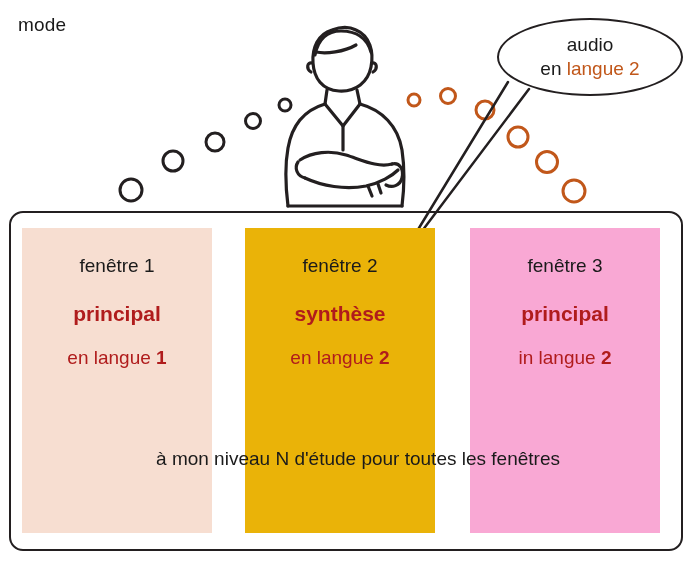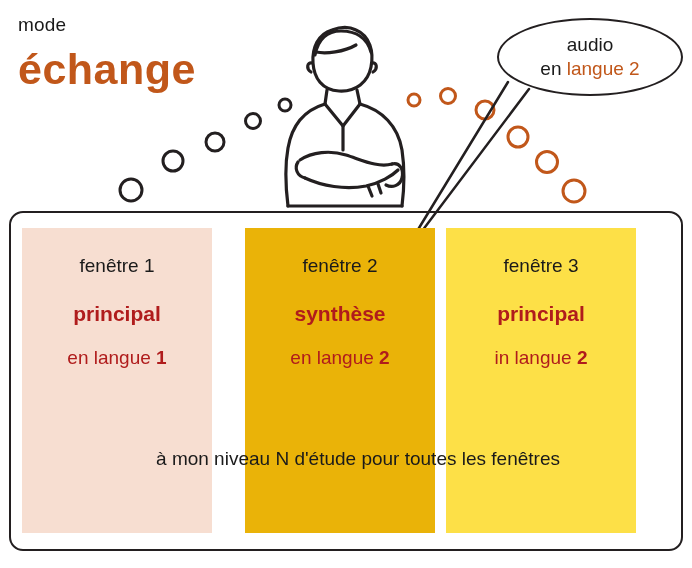--- a/index.html
+++ b/index.html
@@ -94,21 +94,21 @@
   .col {
     position: absolute;
     top: 228px;
     width: 190px;
     height: 305px;
     box-sizing: border-box;
     padding-top: 27px;
   }
   .col.c1 { left: 22px;  background: #f7ded1; }
   .col.c2 { left: 245px; background: #eab308; }
-  .col.c3 { left: 446px; background: #fde047; }
+  .col.c3 { left: 470px; background: #f9a8d4; }
 
   .col .win {
     text-align: center;
     font-size: 19px;
     color: #1a1a1a;
     margin-bottom: 25px;
   }
   .col .role {
     text-align: center;
     font-size: 21px;
@@ -136,21 +136,20 @@
     font-size: 19px;
     color: #1a1a1a;
   }
 </style>
 </head>
 <body>
 
 <div id="stage">
 
   <div class="mode-label">mode</div>
-  <div class="mode-title">échange</div>
 
   <svg id="art" viewBox="0 0 692 568">
     <g fill="none" stroke="#231f20" stroke-width="3.2" stroke-linecap="round" stroke-linejoin="round">
 
       <path d="M332 30 C318 34 312 48 313 63 C314 78 322 90 339 91 C356 92 368 82 371 67 C374 52 370 36 356 30 C348 26 340 27 332 30 Z"></path>
 
       <path d="M315 55 C318 40 327 31 341 31 C356 31 367 38 371 52"></path>
       <path d="M316 52 C326 54 344 52 356 45"></path>
 
       <path d="M312 63 C307 62 306 69 311 72"></path>

